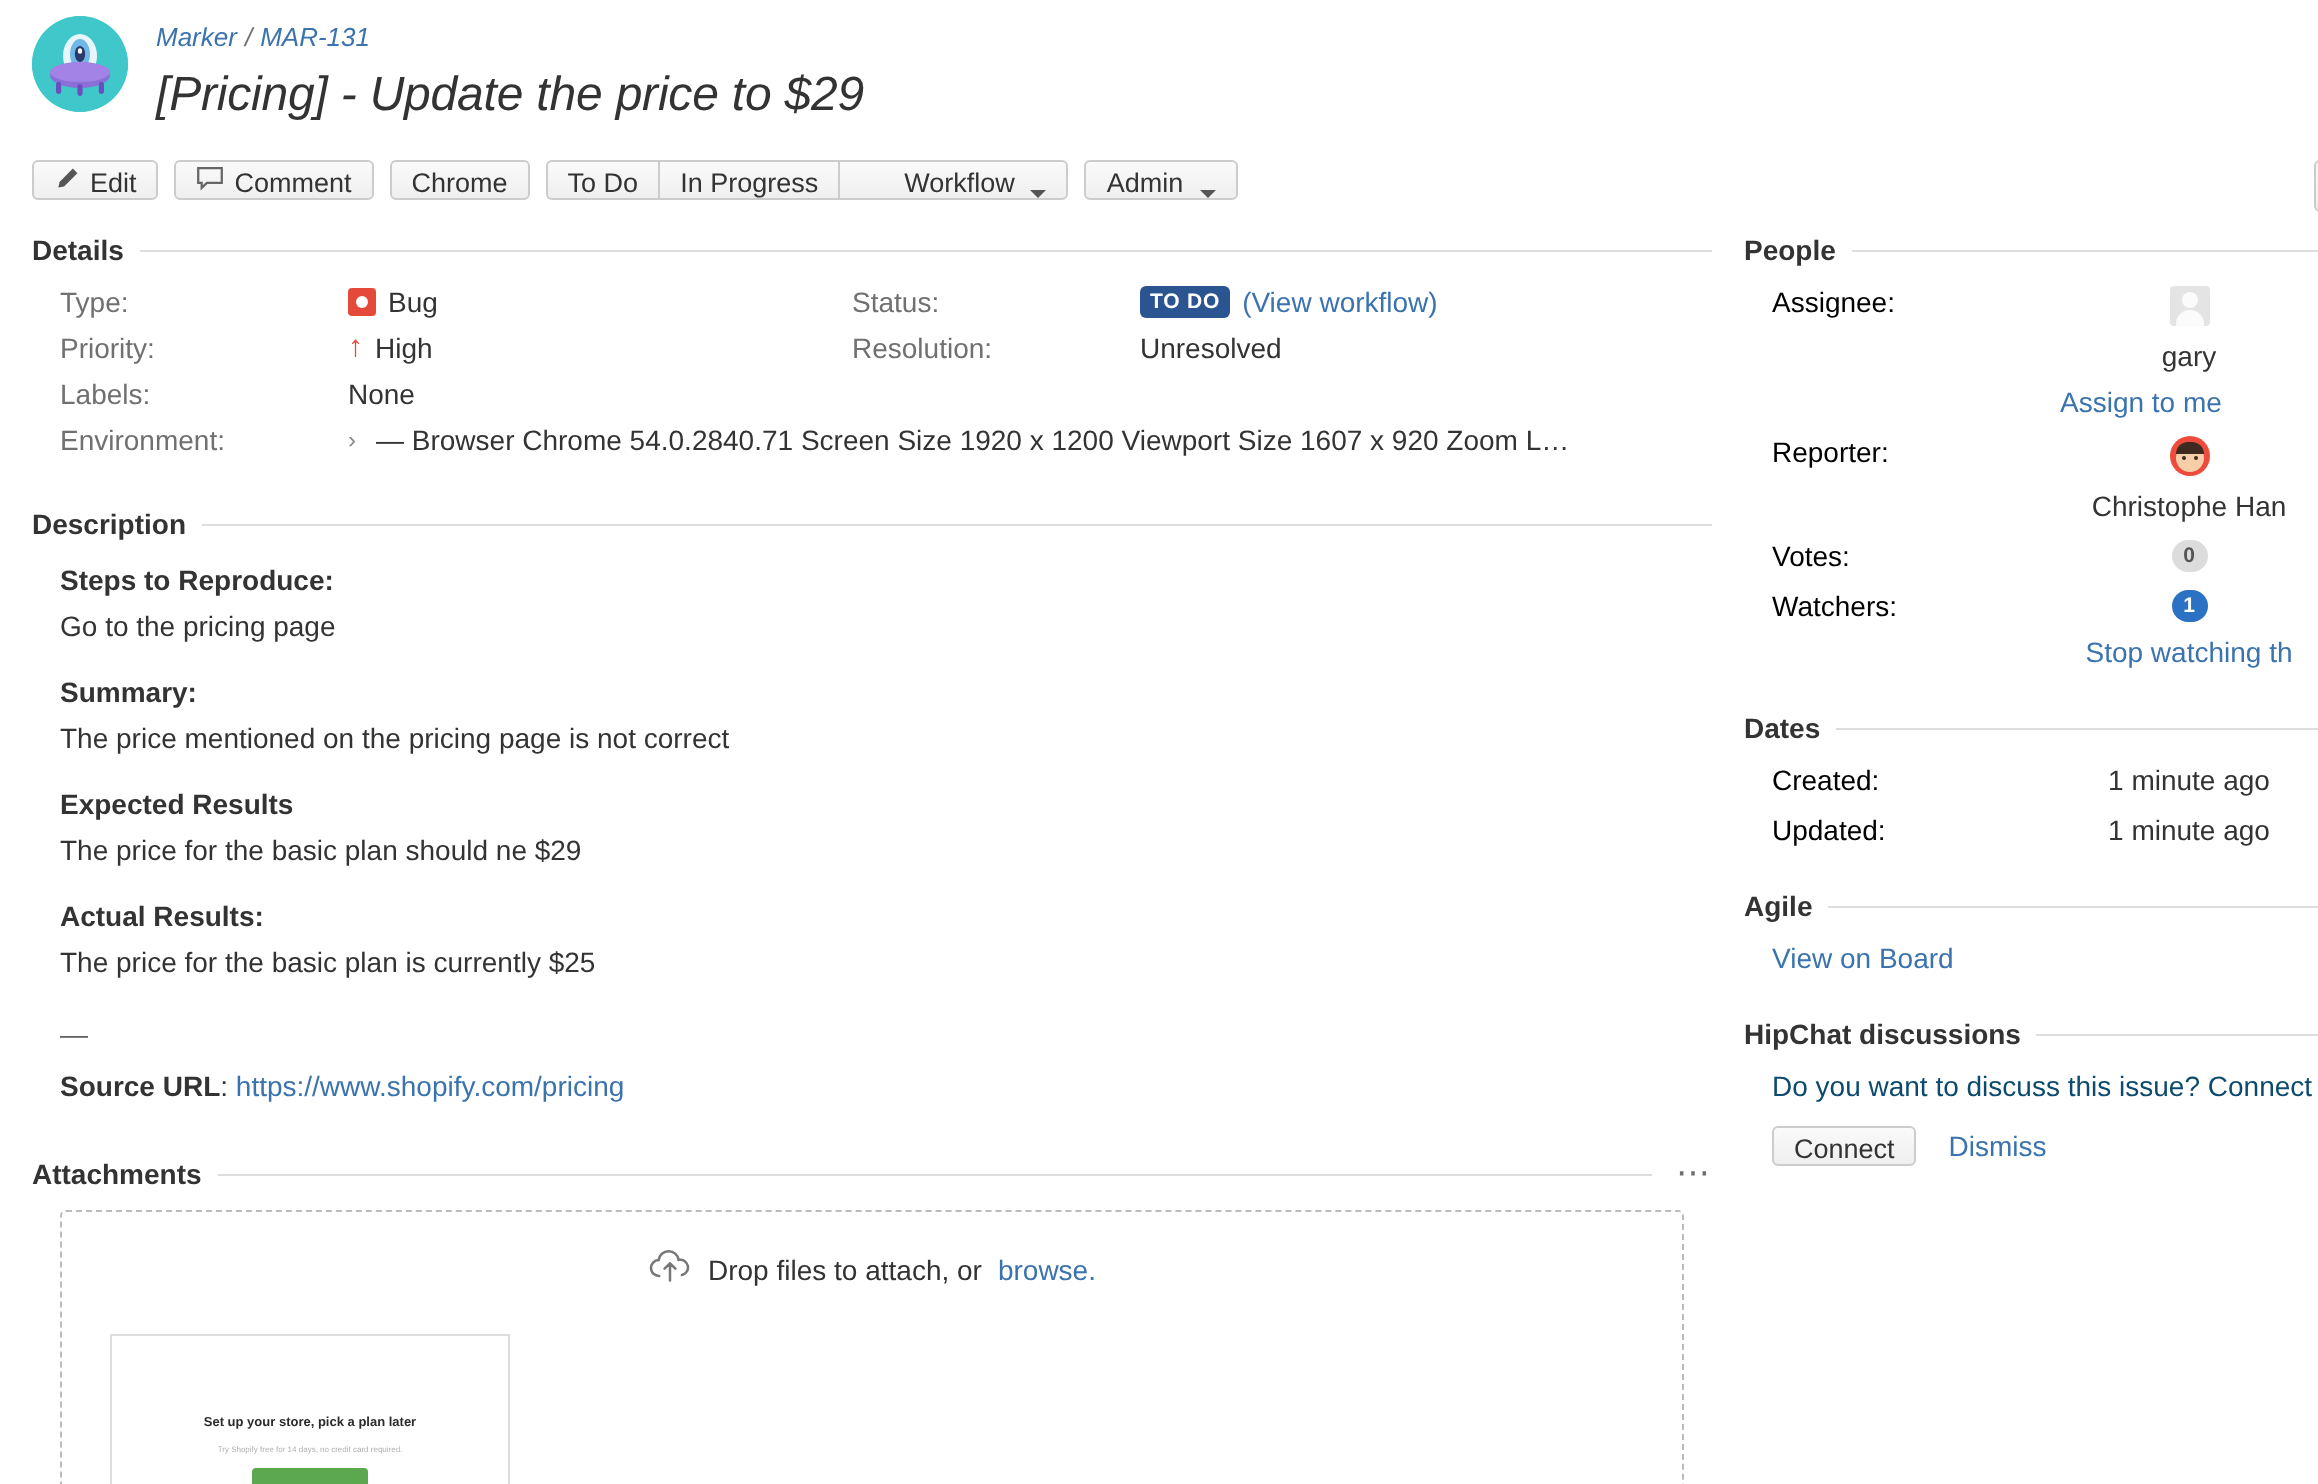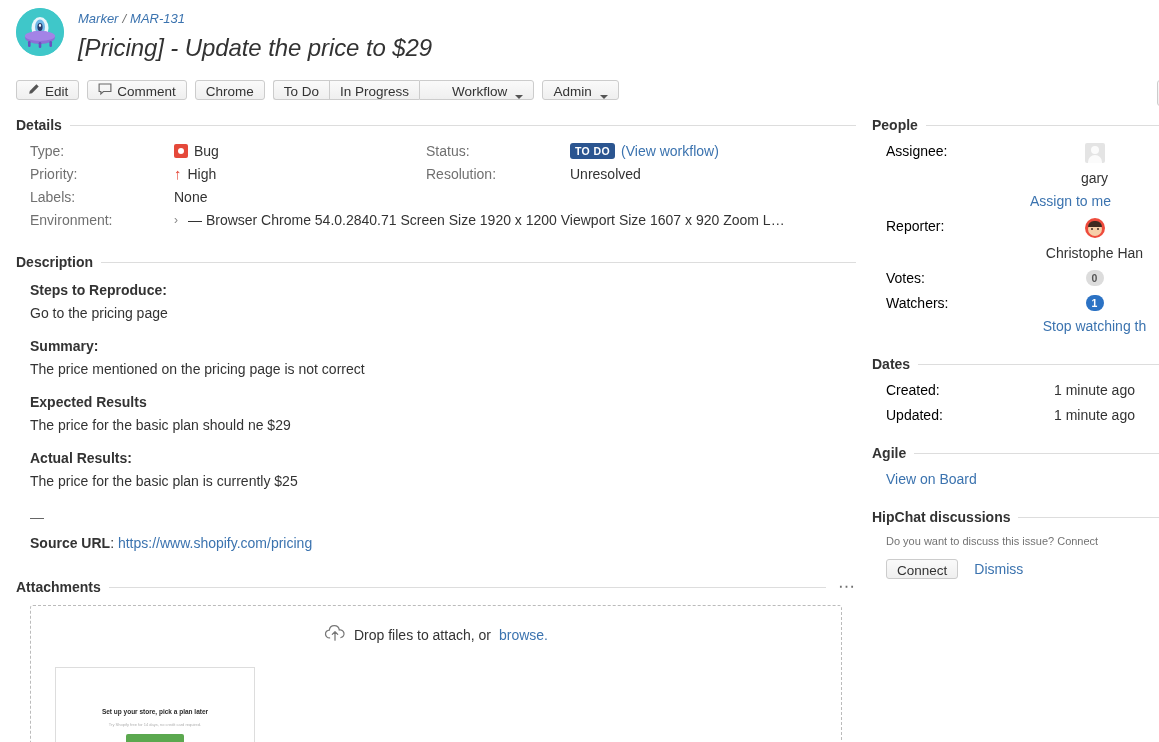--- a/index.html
+++ b/index.html
@@ -417,22 +417,22 @@
     background: #2b72c4;
     color: #fff;
   }
   .assign-to-me {
     grid-column: 2;
     margin-top: -2px;
   }
   .hipchat-text {
     padding-left: 14px;
     margin-bottom: 12px;
-    font-size: 11px;
-    color: #737373;
+    font-size: 14px;
+    color: #0c4a6e;
     white-space: nowrap;
   }
   .hipchat-actions {
     padding-left: 14px;
     display: flex;
     align-items: center;
     gap: 16px;
   }
   .agile-link {
     padding-left: 14px;

